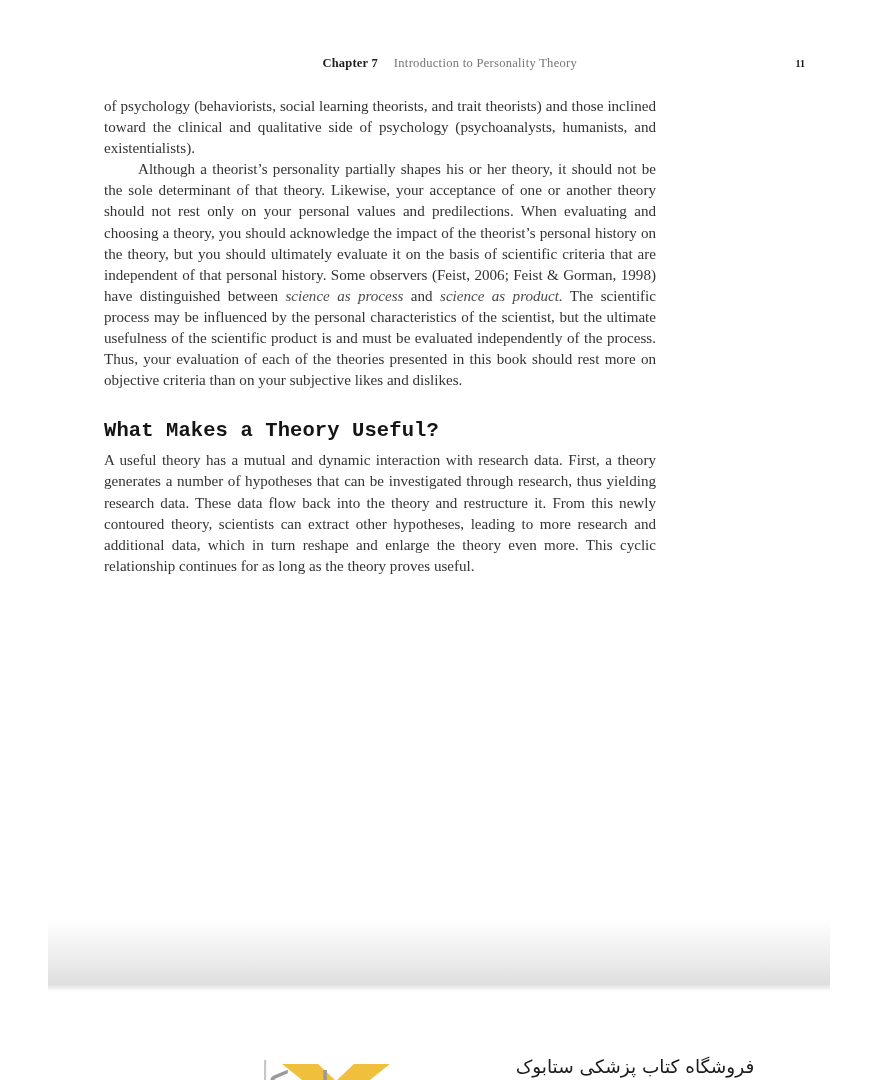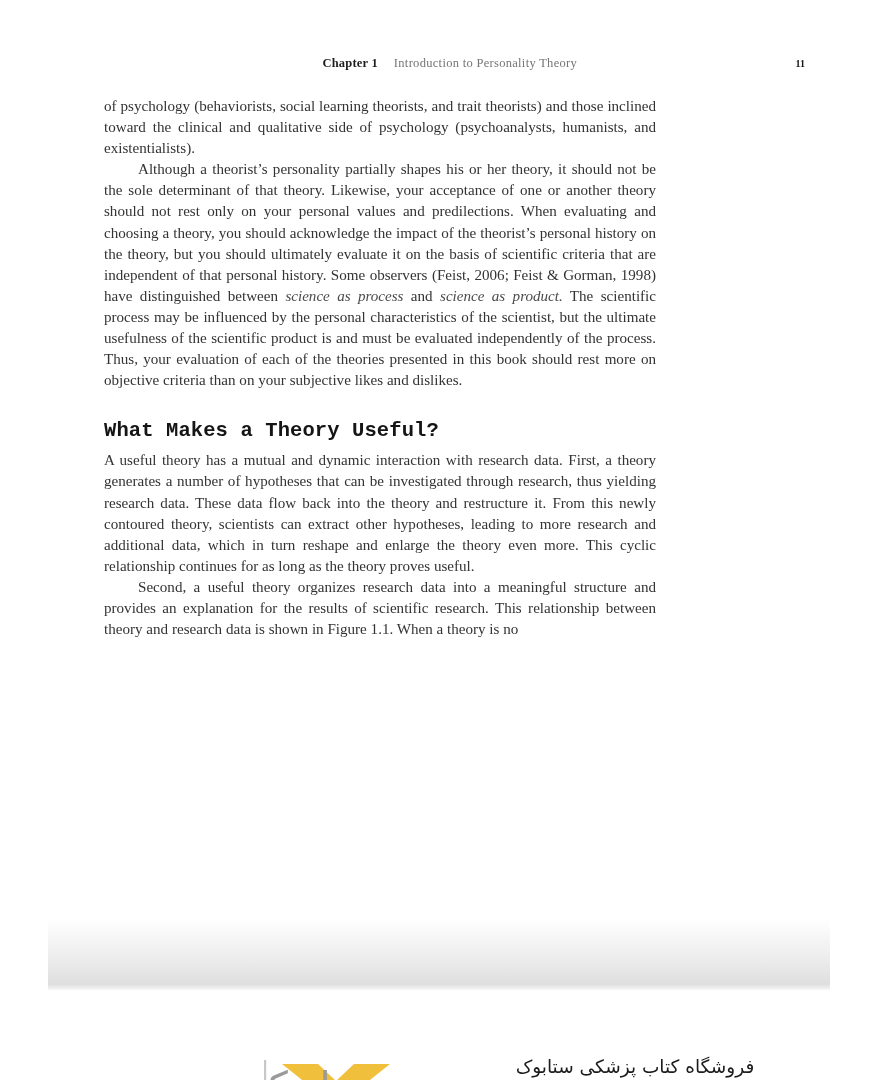--- a/index.html
+++ b/index.html
@@ -180,38 +180,37 @@
   .logo-word {
     font-family: "DejaVu Sans", sans-serif;
     direction: rtl;
   }
 </style>
 </head>
 <body>
 
 <div class="running-head">
   <span class="rh-spacer"></span>
-  <span class="rh-chapter">Chapter 1</span>
+  <span class="rh-chapter">Chapter 7</span>
   <span class="rh-title">Introduction to Personality Theory</span>
   <span class="rh-right">
     <span class="rh-pageno">11</span>
   </span>
 </div>
 
 <div class="column">
 
   <p class="para">of psychology (behaviorists, social learning theorists, and trait theorists) and those inclined toward the clinical and qualitative side of psychology (psychoanalysts, humanists, and existentialists).</p>
 
   <p class="para indent"><span>Although a theorist’s personality partially shapes his or her theory, it should not be the sole determinant of that theory. Likewise, your acceptance of one or another theory should not rest only on your personal values and predilections. When evaluating and choosing a theory, you should acknowledge the impact of the theorist’s personal history on the theory, but you should ultimately evaluate it on the basis of scientific criteria that are independent of that personal history. Some observers (Feist, 2006; Feist &amp; Gorman, 1998) have distinguished between </span><span class="sc-italic">science as process</span><span> and </span><span class="sc-italic">science as product.</span><span> The scientific process may be influenced by the personal characteristics of the scientist, but the ultimate usefulness of the scientific product is and must be evaluated independently of the process. Thus, your evaluation of each of the theories presented in this book should rest more on objective criteria than on your subjective likes and dislikes.</span></p>
 
   <h2 class="section-heading">What Makes a Theory Useful?</h2>
 
   <p class="para">A useful theory has a mutual and dynamic interaction with research data. First, a theory generates a number of hypotheses that can be investigated through research, thus yielding research data. These data flow back into the theory and restructure it. From this newly contoured theory, scientists can extract other hypotheses, leading to more research and additional data, which in turn reshape and enlarge the theory even more. This cyclic relationship continues for as long as the theory proves useful.</p>
 
-  <p class="para indent gap-before">Second, a useful theory organizes research data into a meaningful structure and provides an explanation for the results of scientific research. This relationship between theory and research data is shown in Figure 1.1. When a theory is no</p>
 
 </div>
 
 <div class="figure-wrap">
   <div class="scan-band"></div>
 
   <svg class="figure-svg" viewBox="0 0 873 360">
     <defs>
       <marker id="arrowhead" viewBox="0 0 10 10" refX="9" refY="5" markerWidth="7" markerHeight="7" orient="auto-start-reverse">
         <path d="M 0 1 L 10 5 L 0 9 L 2.6 5 z" fill="#3c3c3c"></path>

